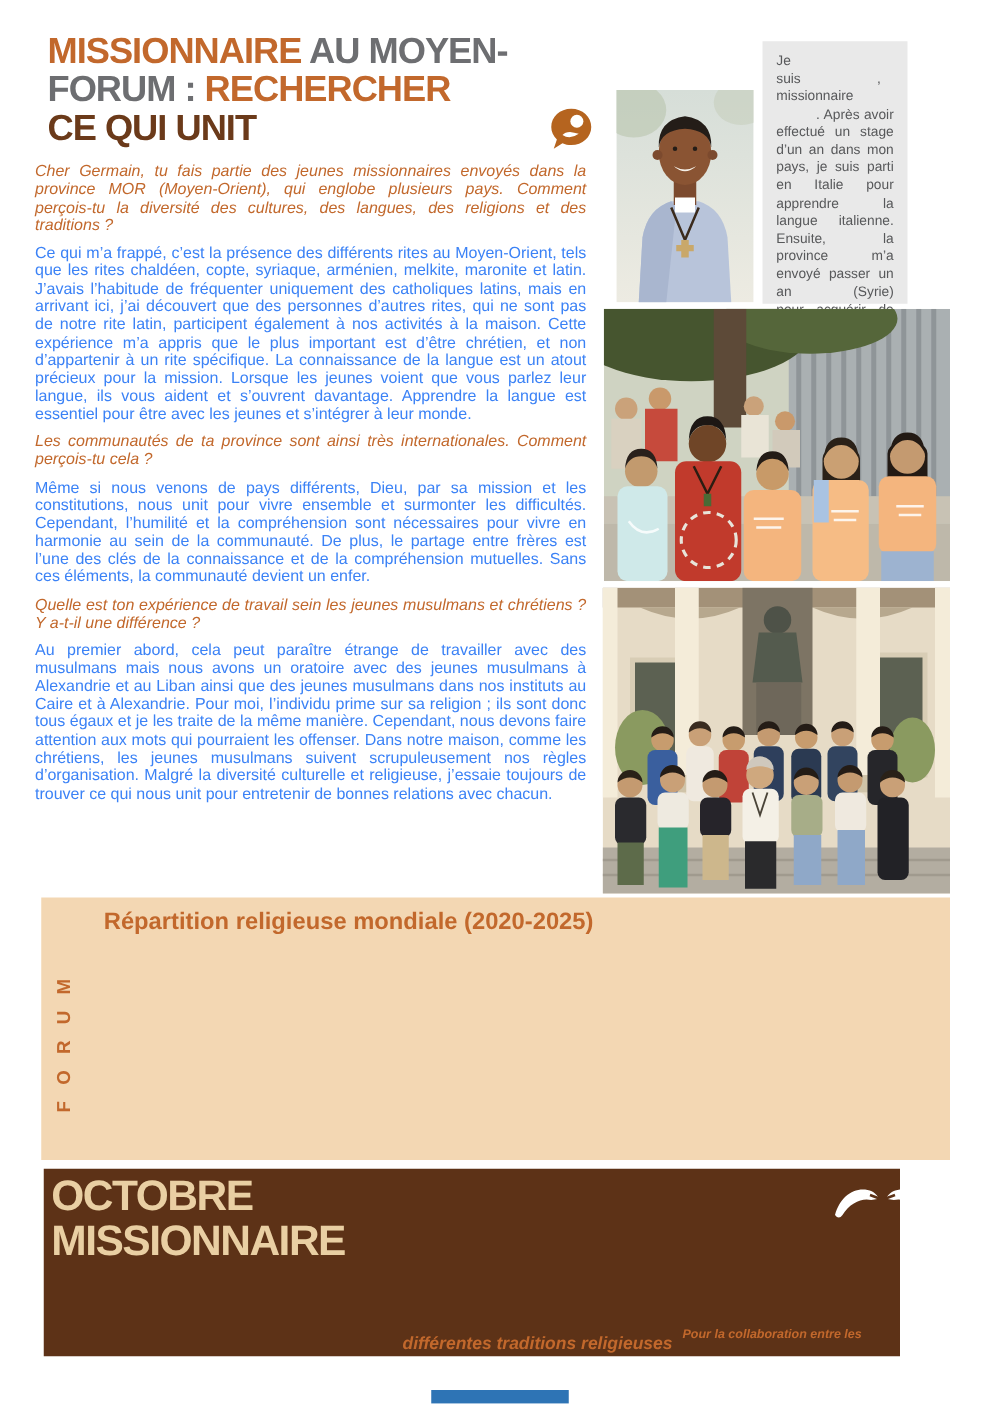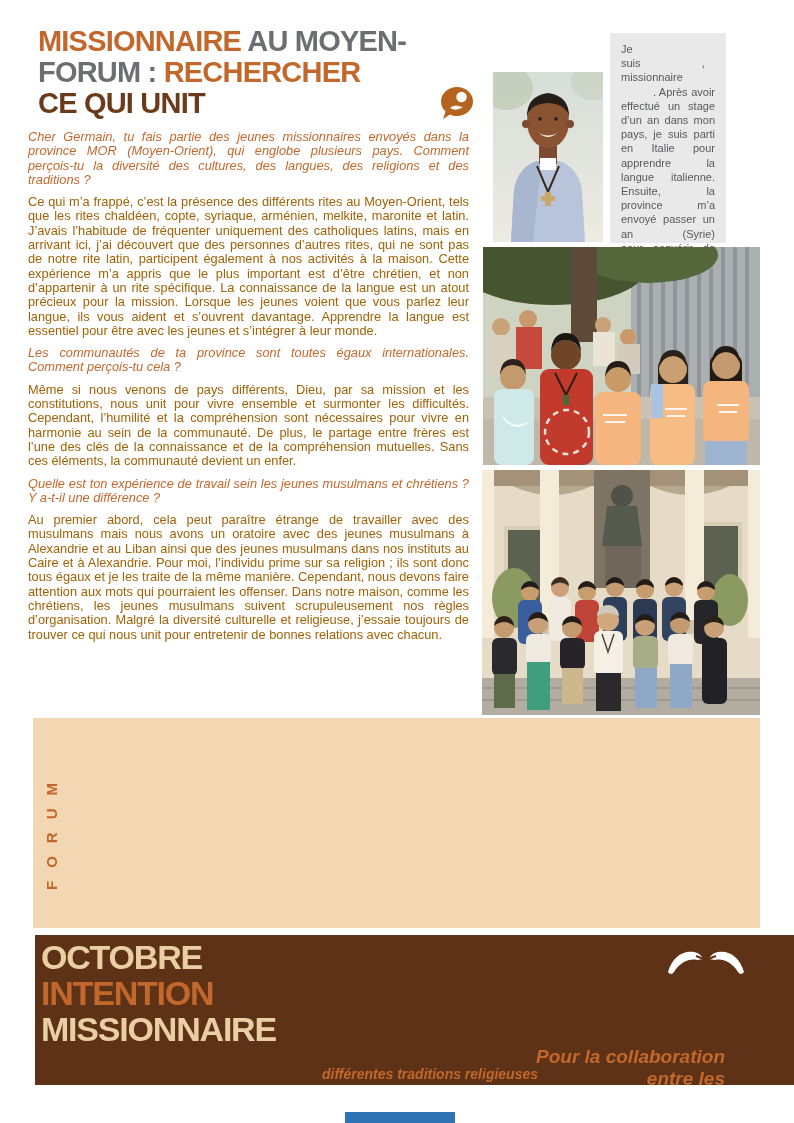--- a/index.html
+++ b/index.html
@@ -11,46 +11,46 @@
             font-size:29px;line-height:31px;font-weight:bold;letter-spacing:-0.8px;}
   .t-o{color:#c2682c;} .t-g{color:#6d6e71;} .t-b{color:#6b3a1a;margin-top:28px;}
 
   
   .bubble-icon{position:absolute;left:440px;top:86px;width:34px;height:36px;}
 
   
   .article{position:absolute;left:28px;top:130px;width:441px;}
   .article p{margin:0 0 8px 0;font-size:12.8px;line-height:14.3px;text-align:justify;}
   .q{color:#c2682c;font-style:italic;font-weight:500;}
-  .a{color:#a16207;}
+  .a{color:#3b82f6;}
 
   
   .bio-box{position:absolute;left:610px;top:33px;width:116px;height:210px;background:#e9e9e9;
            box-sizing:border-box;padding:9px 11px;font-size:11px;line-height:14.2px;
            color:#57585a;text-align:justify;white-space:pre-line;}
   .photo{position:absolute;overflow:hidden;}
   .photo-portrait{left:493px;top:72px;width:110px;height:170px;}
   .photo-group1{left:483px;top:247px;width:277px;height:218px;}
   .photo-group2{left:482px;top:470px;width:278px;height:245px;}
 
   
   .forum-panel{position:absolute;left:33px;top:718px;width:727px;height:210px;background:#f3d7b3;}
   .forum-title{position:absolute;left:50px;top:9px;margin:0;font-size:19px;font-weight:bold;color:#c2682c;}
   .forum-vertical{position:absolute;left:-70px;top:102px;width:180px;height:20px;
                   transform:rotate(-90deg);text-align:center;font-size:15px;font-weight:bold;
                   letter-spacing:13px;color:#c2682c;}
 
   
-  .footer{position:absolute;left:35px;top:935px;width:759px;height:150px;background:#5d3217;}
+  .footer{position:absolute;left:35px;top:935px;width:685px;height:150px;background:#5d3217;}
   .footer-heading{position:absolute;left:6px;top:4px;margin:0;font-size:34px;line-height:36px;
                   font-weight:bold;letter-spacing:-1.2px;}
   .fh-tan{color:#e9cfa3;display:block;} .fh-or{color:#c2682c;display:block;}
   .hands-icon{position:absolute;left:631px;top:11px;width:80px;height:36px;}
-  .intent1{position:absolute;left:495px;top:111px;width:195px;margin:0;text-align:right;
-           font-size:19px;font-weight:bold;font-style:italic;color:#c2682c;}
+  .intent1{position:absolute;left:495px;top:111px;width:195px;margin:16px;text-align:left;
+           font-size:10px;font-weight:bold;font-style:italic;color:#c2682c;}
   .intent2{position:absolute;left:280px;top:131px;width:230px;margin:0;
            font-size:14px;font-weight:bold;font-style:italic;color:#c2682c;text-align:center;}
 
   .bottom-bar{position:absolute;left:345px;top:1112px;width:110px;height:11px;background:#2e74b5;}
 </style>
 </head>
 <body>
 
 <div class="page">
 
@@ -60,21 +60,21 @@
     <svg width="34" height="36" viewBox="0 0 34 36">
       <path d="M17,1 C26,1 33,7.5 33,15.5 C33,23.5 26,30 17,30 C14.5,30 12,29.5 10,28.5 L3,33 L5.5,25.5 C2.7,22.9 1,19.4 1,15.5 C1,7.5 8,1 17,1 Z" fill="#b5641f"></path>
       <circle cx="21.5" cy="11" r="5.2" fill="#ffffff"></circle>
       <path d="M10,22 Q16,26 23,21 Q19,20 16,19.5 Q12,19.5 10,22 Z" fill="#ffffff"></path>
     </svg>
   </div>
 
   <div class="article">
     <p class="q">Cher Germain, tu fais partie des jeunes missionnaires envoyés dans la province MOR (Moyen-Orient), qui englobe plusieurs pays. Comment perçois-tu la diversité des cultures, des langues, des religions et des traditions ?</p>
     <p class="a">Ce qui m’a frappé, c’est la présence des différents rites au Moyen-Orient, tels que les rites chaldéen, copte, syriaque, arménien, melkite, maronite et latin. J’avais l’habitude de fréquenter uniquement des catholiques latins, mais en arrivant ici, j’ai découvert que des personnes d’autres rites, qui ne sont pas de notre rite latin, participent également à nos activités à la maison. Cette expérience m’a appris que le plus important est d’être chrétien, et non d’appartenir à un rite spécifique. La connaissance de la langue est un atout précieux pour la mission. Lorsque les jeunes voient que vous parlez leur langue, ils vous aident et s’ouvrent davantage. Apprendre la langue est essentiel pour être avec les jeunes et s’intégrer à leur monde.</p>
-    <p class="q">Les communautés de ta province sont toutes égaux internationales. Comment perçois-tu cela ?</p>
+    <p class="q">Les communautés de ta province sont ainsi très internationales. Comment perçois-tu cela ?</p>
     <p class="a">Même si nous venons de pays différents, Dieu, par sa mission et les constitutions, nous unit pour vivre ensemble et surmonter les difficultés. Cependant, l’humilité et la compréhension sont nécessaires pour vivre en harmonie au sein de la communauté. De plus, le partage entre frères est l’une des clés de la connaissance et de la compréhension mutuelles. Sans ces éléments, la communauté devient un enfer.</p>
     <p class="q">Quelle est ton expérience de travail sein les jeunes musulmans et chrétiens ? Y a-t-il une différence ?</p>
     <p class="a">Au premier abord, cela peut paraître étrange de travailler avec des musulmans mais nous avons un oratoire avec des jeunes musulmans à Alexandrie et au Liban ainsi que des jeunes musulmans dans nos instituts au Caire et à Alexandrie. Pour moi, l’individu prime sur sa religion ; ils sont donc tous égaux et je les traite de la même manière. Cependant, nous devons faire attention aux mots qui pourraient les offenser. Dans notre maison, comme les chrétiens, les jeunes musulmans suivent scrupuleusement nos règles d’organisation. Malgré la diversité culturelle et religieuse, j’essaie toujours de trouver ce qui nous unit pour entretenir de bonnes relations avec chacun.</p>
   </div>
 
   <div class="bio-box">Je suis&nbsp;&nbsp;&nbsp;&nbsp;&nbsp;&nbsp;&nbsp;&nbsp;&nbsp;&nbsp;&nbsp;&nbsp;&nbsp;&nbsp;&nbsp;&nbsp;&nbsp;&nbsp;&nbsp;&nbsp;,
 missionnaire
 &nbsp;&nbsp;&nbsp;&nbsp;&nbsp;&nbsp;&nbsp;&nbsp;&nbsp;. Après avoir effectué un stage d’un an dans mon pays, je suis parti en Italie pour apprendre la langue italienne. Ensuite, la province m’a envoyé passer un an&nbsp;&nbsp;&nbsp;&nbsp;&nbsp;&nbsp;&nbsp;&nbsp;&nbsp;&nbsp;&nbsp;&nbsp; (Syrie) pour acquérir de l’expérience. J’ai suivi deux ans d’études d’arabe classique&nbsp;&nbsp;&nbsp;&nbsp;&nbsp;&nbsp;&nbsp;
 et j’étudie actuellement la théologie&nbsp;&nbsp;&nbsp;&nbsp;&nbsp;&nbsp;&nbsp;&nbsp;&nbsp;&nbsp;&nbsp;&nbsp;&nbsp;&nbsp;, Turin.</div>
 
@@ -251,26 +251,26 @@
           <rect x="188" y="194" width="22" height="44" fill="#8fa8c8"></rect>
         <circle cx="232" cy="158" r="10" fill="#c9a077"></circle>
           <path d="M222,156 a10,10 0 0 1 20,0 q-10,-8 -20,0" fill="#2a2118"></path>
           <rect x="220" y="168" width="25" height="66" rx="6" fill="#222226"></rect>
       </g>
     </svg>
   </div>
 
   <div class="forum-panel">
     <div class="forum-vertical">FORUM</div>
+    <h2 class="forum-title">Répartition religieuse mondiale (2020-2025)</h2>
   </div>
 
   <div class="footer">
     <h2 class="footer-heading">
         <span class="fh-tan">OCTOBRE</span>
-        <span class="fh-or">INTENTION</span>
         <span class="fh-tan">MISSIONNAIRE</span>
       </h2>
     <div class="hands-icon">
       <svg width="80" height="36" viewBox="0 0 80 36">
         <path d="M2,26 C6,12 16,4 28,6 C33,7 36,10 37,13 L31,14 C24,12 14,16 8,26 Q5,30 2,26 Z" fill="#ffffff"></path>
         <path d="M78,26 C74,12 64,4 52,6 C47,7 44,10 43,13 L49,14 C56,12 66,16 72,26 Q75,30 78,26 Z" fill="#ffffff"></path>
         <path d="M30,10 l8,3 M50,10 l-8,3" stroke="#5d3217" stroke-width="2"></path>
       </svg>
     </div>
     <p class="intent1">Pour la collaboration entre les</p>

